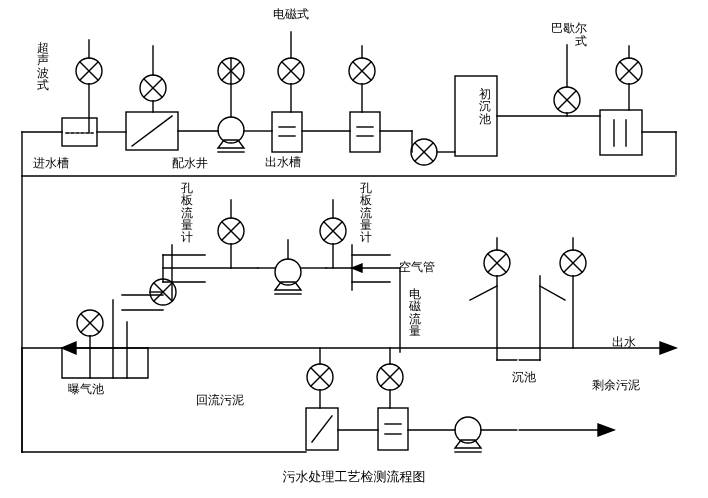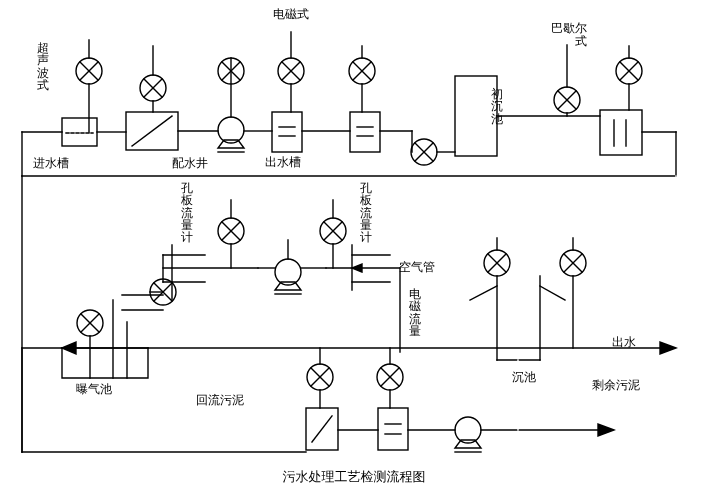--- a/index.html
+++ b/index.html
@@ -271,33 +271,33 @@
   <div class="lbl vert" style="left:36px; top:42px;">超声波式</div>
 
   <div class="lbl" style="left:33px; top:157px;">进水槽</div>
 
   <div class="lbl" style="left:124px; top:157px;padding-left:48px;">配水井</div>
 
   <div class="lbl" style="left:265px; top:8px; width:44px; text-align:right; white-space:normal; line-height:1.1;">电磁式</div>
 
   <div class="lbl" style="left:265px; top:156px;">出水槽</div>
 
-  <div class="lbl vert" style="left:490px; top:88px;">初沉池</div>
+  <div class="lbl vert" style="left:478px; top:88px;">初沉池</div>
 
   <div class="lbl" style="left:543px; top:22px; width:44px; text-align:right; white-space:normal; line-height:1.1;">巴歇尔式</div>
 
   <div class="lbl vert" style="left:180px; top:182px;">孔板流量计</div>
 
   <div class="lbl vert" style="left:359px; top:182px;">孔板流量计</div>
 
   <div class="lbl" style="left:399px; top:261px;">空气管</div>
 
   <div class="lbl vert" style="left:408px; top:288px;">电磁流量</div>
 
-  <div class="lbl" style="left:76px; top:383px;">曝气池</div>
+  <div class="lbl" style="left:68px; top:383px;">曝气池</div>
 
   <div class="lbl" style="left:196px; top:394px;">回流污泥</div>
 
   <div class="lbl" style="left:512px; top:371px;">沉池</div>
 
   <div class="lbl" style="left:612px; top:336px;">出水</div>
 
   <div class="lbl" style="left:592px; top:379px;">剩余污泥</div>
 
   <div class="caption" style="top:468px;">污水处理工艺检测流程图</div>

